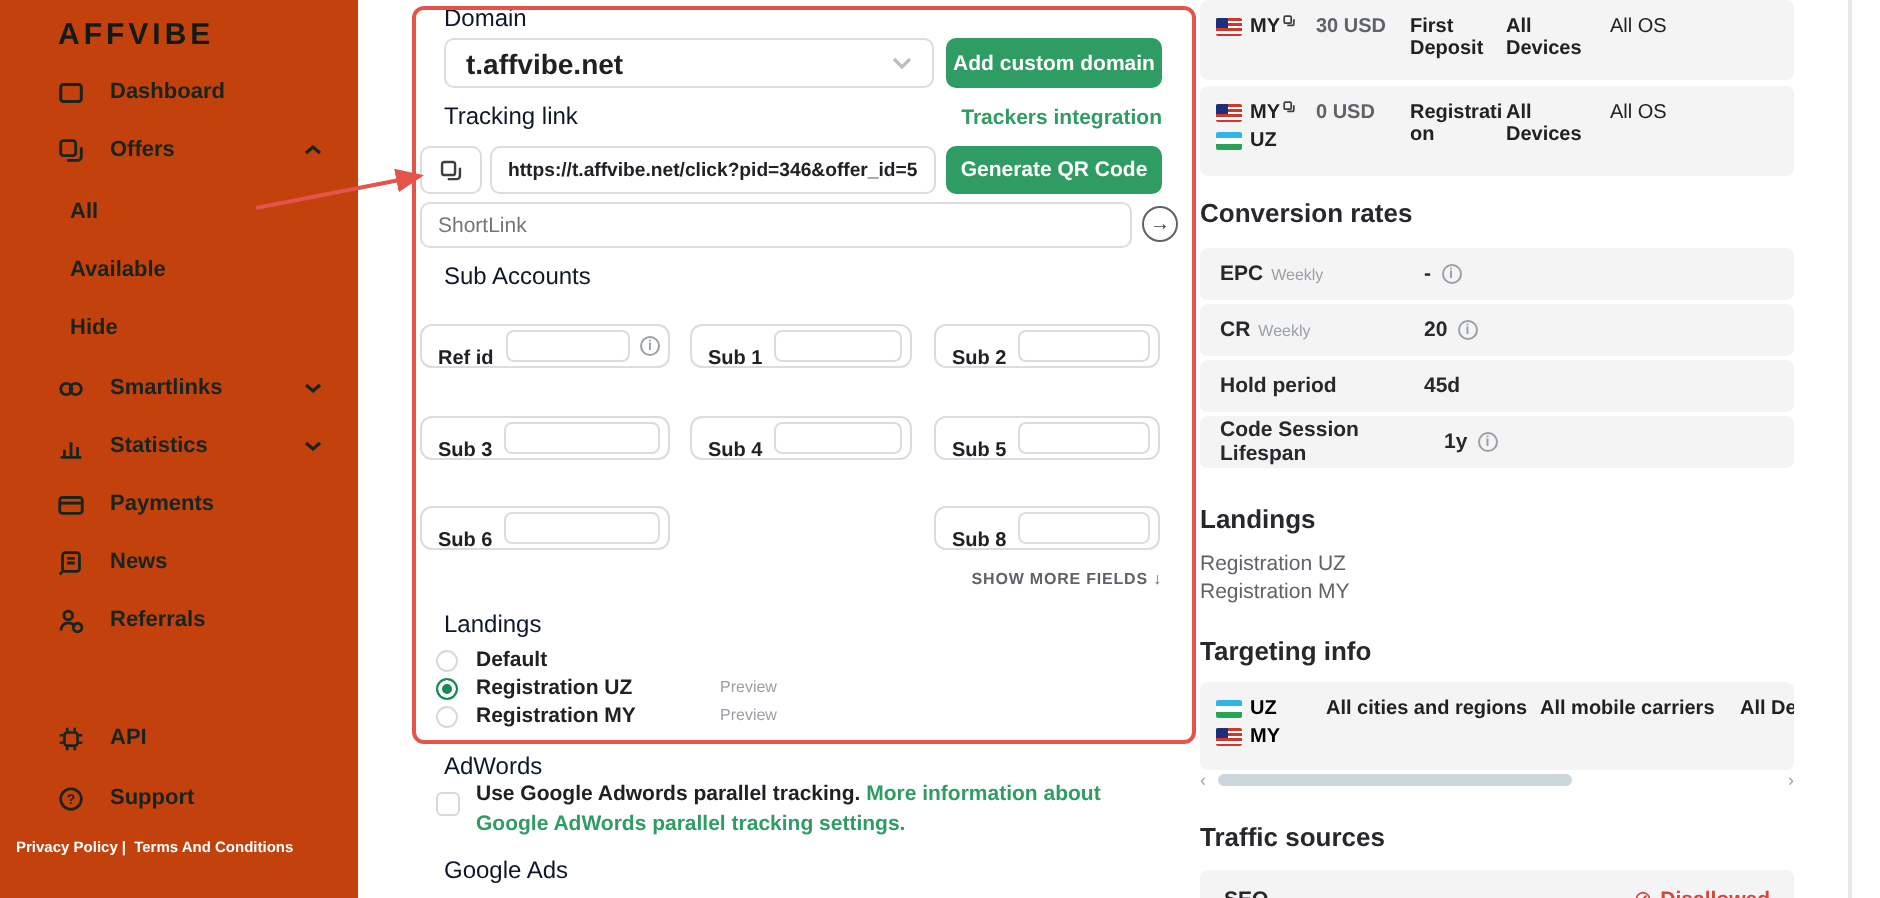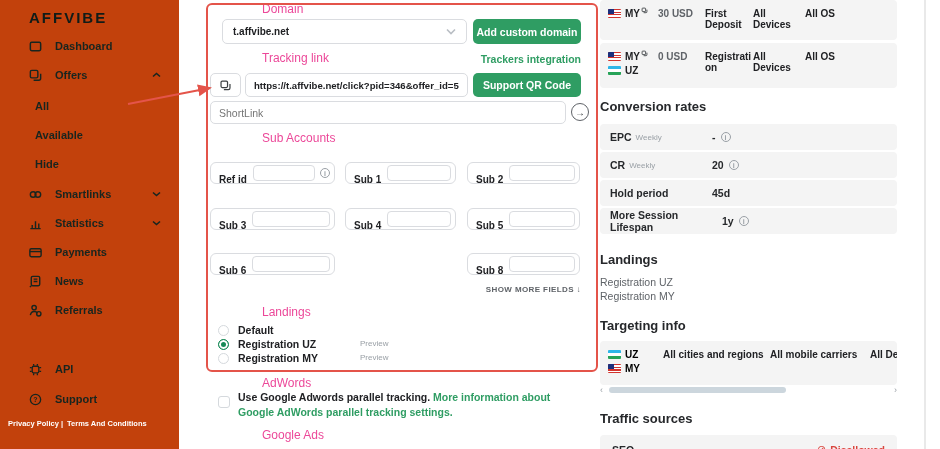--- a/index.html
+++ b/index.html
@@ -12,23 +12,23 @@
   .logo { position:absolute; left:29px; top:9px; font-size:15px; font-weight:800; letter-spacing:2px; color:#101c18; }
   .nav-item { position:absolute; left:0; width:179px; height:20px; display:flex; align-items:center; cursor:pointer; }
   .nav-item .nicon { width:16px; height:16px; margin-left:27px; margin-right:12px; display:inline-flex; align-items:center; justify-content:center; }
   .nav-item .nlabel { font-size:11px; font-weight:700; color:#18251f; }
   .nav-item.sub .nlabel { margin-left:35px; }
   .nav-chevron { position:absolute; right:18px; top:50%; transform:translateY(-50%); display:inline-flex; }
   .side-footer { position:absolute; left:8px; top:419px; width:168px; font-size:7.5px; font-weight:700; color:#ffffff; line-height:1.3; }
   .side-footer span { margin-right:2px; }
 
   
-  .gray-h { position:absolute; font-size:12px; color:#ec4899;margin-left:40px; }
+  .gray-h { position:absolute; font-size:12px; color:#0f172a; }
   .select-box { position:absolute; left:222px; top:19px; width:245px; height:25px; border:1px solid #dadce0; border-radius:5px; background:#fff; display:flex; align-items:center; padding:0 10px; cursor:pointer; }
-  .select-box .val { font-size:10px; font-weight:700; color:#202124; flex:1; }
+  .select-box .val { font-size:14px; font-weight:700; color:#202124; flex:1; }
   .btn-green { position:absolute; background:#2f9d63; color:#fff; border:none; border-radius:5px; font-family:"Liberation Sans",sans-serif; font-size:10.5px; font-weight:700; cursor:pointer; display:flex; align-items:center; justify-content:center; }
   .green-link { position:absolute; font-size:10.5px; font-weight:700; color:#2f9d63; cursor:pointer; }
   .icon-btn { position:absolute; left:210px; top:73px; width:31px; height:24px; border:1px solid #dadce0; border-radius:5px; background:#fff; display:flex; align-items:center; justify-content:center; cursor:pointer; }
   .text-input { position:absolute; border:1px solid #dadce0; border-radius:5px; background:#fff; font-family:"Liberation Sans",sans-serif; padding:0 8px; outline:none; }
   .url-input { left:245px; top:73px; width:223px; height:24px; font-size:9.6px; font-weight:700; color:#202124; }
   .short-input { left:210px; top:101px; width:356px; height:23px; font-size:10.5px; color:#b6bcc2; }
   .circle-btn { position:absolute; left:571px; top:103px; width:18px; height:18px; border:1.4px solid #5f6368; border-radius:50%; background:#fff; display:flex; align-items:center; justify-content:center; font-size:10px; color:#3c4043; cursor:pointer; }
 
   .sub-field { position:absolute; height:22px; border:1px solid #dadce0; border-radius:6px; background:#fff; display:flex; align-items:center; padding:2px 4px 2px 8px; }
   .sub-field .flabel { font-size:10px; font-weight:700; color:#202124; margin-right:6px; white-space:nowrap;margin-top:12px; }
@@ -51,21 +51,21 @@
   .arrow-svg { position:absolute; left:0; top:0; pointer-events:none; }
 
   
   .details { position:absolute; left:600px; top:0; width:297px; height:449px; }
   .d-row { position:absolute; left:0; width:297px; background:#f4f4f4; border-radius:4px; overflow:hidden; }
   .payout { display:flex; align-items:flex-start; padding:8px 0 8px 8px; font-size:10px; color:#202124; }
   .payout .c-geo { width:50px; flex:none; }
   .payout .c-amt { width:47px; flex:none; color:#5f6368; font-weight:600; }
   .payout .c-type { width:48px; flex:none; font-weight:600; word-wrap:break-word; }
   .payout .c-dev { width:52px; flex:none; font-weight:600; word-wrap:break-word; }
-  .payout .c-os { flex:1; font-weight:700; }
+  .payout .c-os { flex:1; font-weight:400; }
   .geo-line { display:flex; align-items:center; margin-bottom:3px; font-weight:700; }
   .flag { display:inline-block; width:13px; height:9px; margin-right:4px; position:relative; flex:none; border-radius:1px; overflow:hidden; }
   .flag.my { background:repeating-linear-gradient(180deg,#d2342e 0 1.3px,#ffffff 1.3px 2.6px); }
   .flag.my i { position:absolute; left:0; top:0; width:6px; height:4.5px; background:#1c2f7c; }
   .flag.uz { background:linear-gradient(180deg,#2eb6e8 0 33%,#ffffff 33% 66%,#27a358 66% 100%); }
   .mini-ic { display:inline-flex; margin-left:1px; transform:translateY(-3px); }
 
   .d-title { position:absolute; font-size:13px; font-weight:700; color:#26282b; }
   .kv { display:flex; align-items:center; height:26px; padding:0 10px; font-size:10.5px; }
   .kv .k { width:102px; flex:none; font-weight:700; color:#26282b; display:flex; align-items:center; }
@@ -235,21 +235,21 @@
 
   <button class="icon-btn">
     <span>
         <svg class="ic" width="13" height="13" viewBox="0 0 16 16" fill="none" stroke="#3c4043" stroke-width="1.5">
           <rect x="2.5" y="2.5" width="8" height="8" rx="1.5"></rect>
           <path d="M6 13h5.5a2 2 0 0 0 2-2V6"></path>
         </svg>
       </span>
   </button>
   <input class="text-input url-input" value="https://t.affvibe.net/click?pid=346&amp;offer_id=528" style="">
-  <button class="btn-green" style="left:473px; top:73px; width:108px; height:24px">Support QR Code</button>
+  <button class="btn-green" style="left:473px; top:73px; width:108px; height:24px">Generate QR Code</button>
 
   <input class="text-input short-input" placeholder="ShortLink" style="">
   <button class="circle-btn">
       <span>→</span>
     </button>
 
   <div class="gray-h" style="left:222px; top:131px">Sub Accounts</div>
 
   <div class="sub-field" style="left:210px; top:162px; width:125px">
     <span class="flabel">Ref id</span>
@@ -401,21 +401,21 @@
     <div class="d-row kv" style="top:180px">
       <span class="k">
           <span>Hold period</span>
         </span>
       <span class="v">
           <span>45d</span>
         </span>
     </div>
     <div class="d-row kv" style="top:208px">
       <span class="k" style="width:112px">
-          <span>More Session Lifespan</span>
+          <span>Code Session Lifespan</span>
         </span>
       <span class="v">
           <span>1y</span>
           <span class="info-i">i</span>
         </span>
     </div>
 
     <div class="d-title" style="left:0; top:252px">Landings</div>
     <div class="d-text" style="left:0; top:276px">Registration UZ</div>
     <div class="d-text" style="left:0; top:290px">Registration MY</div>

